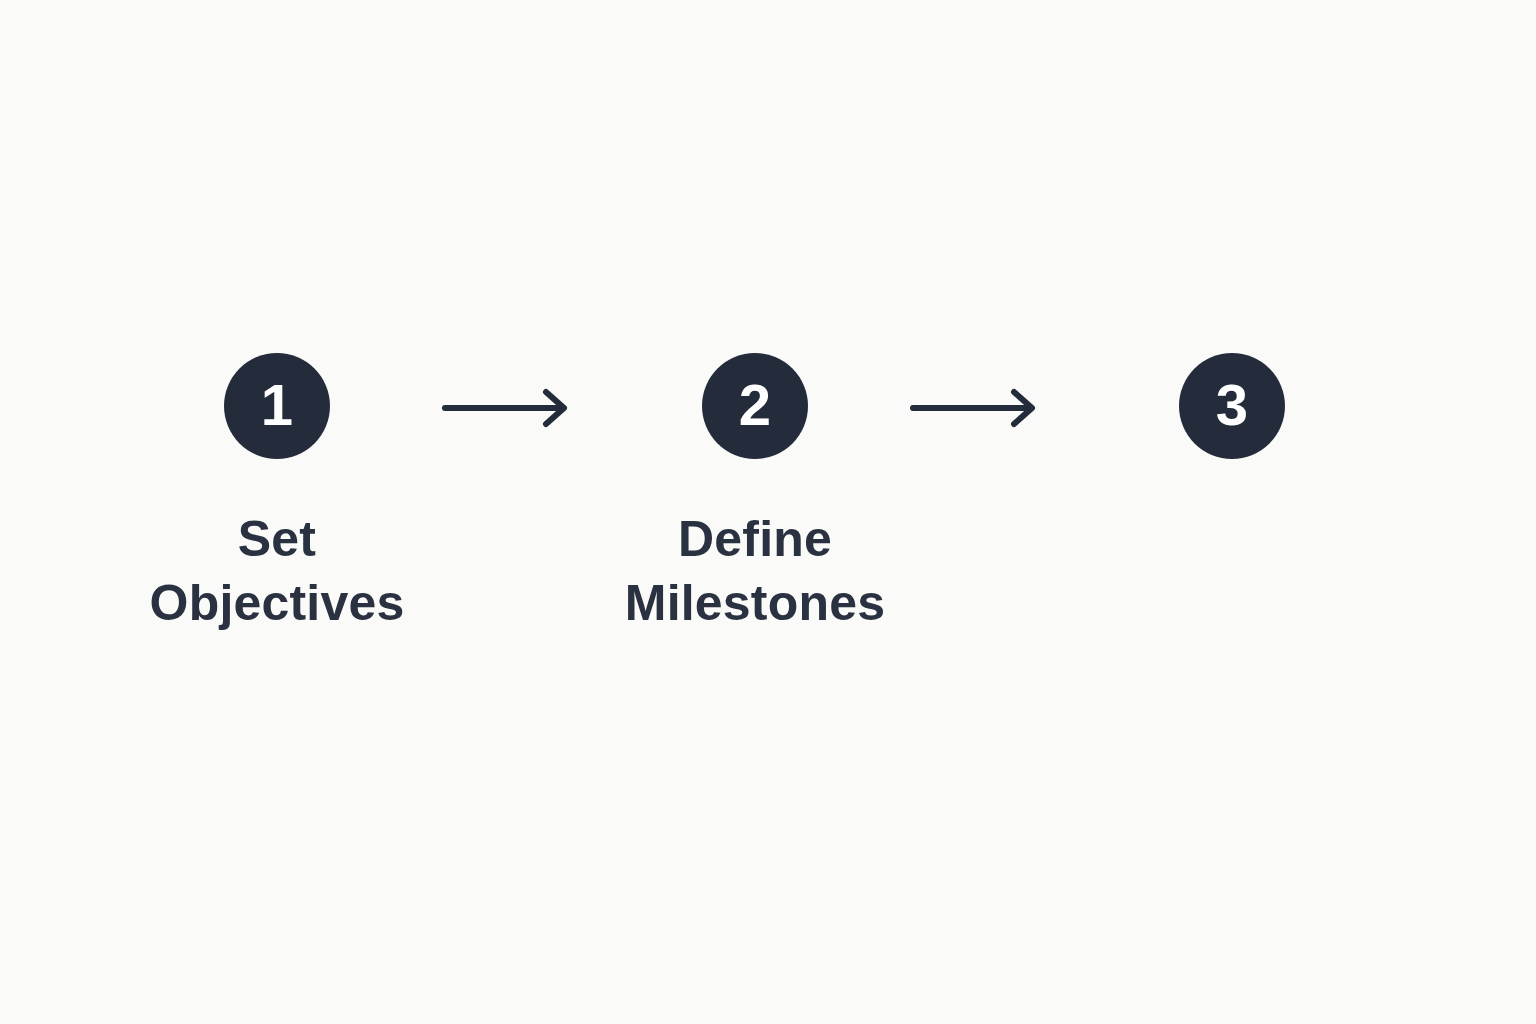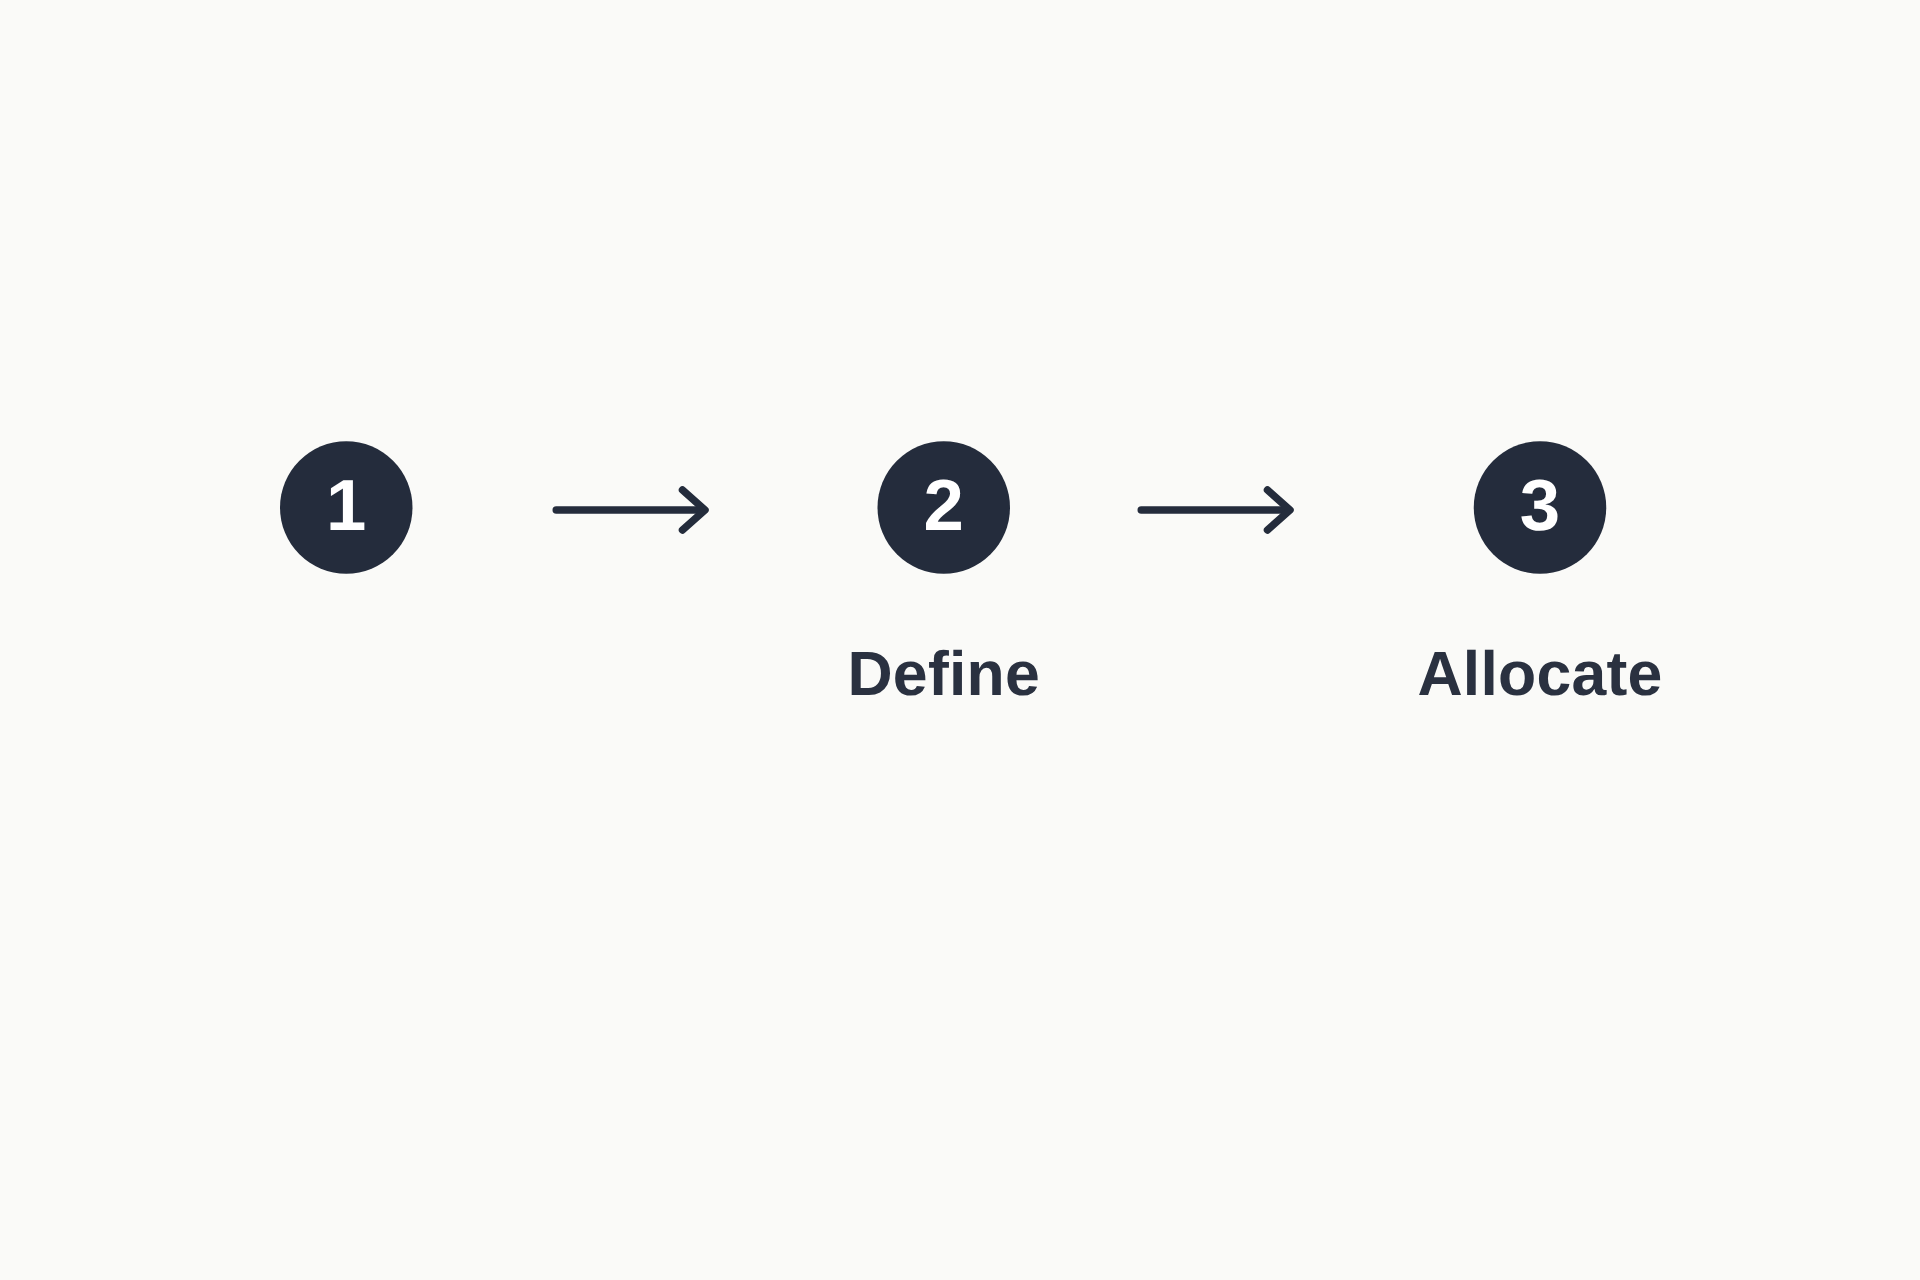--- a/index.html
+++ b/index.html
@@ -67,47 +67,51 @@
 </style>
 </head>
 <body>
 
 <div class="canvas">
 
   <div class="step step-1">
     <div class="circle">
       <span class="num">1</span>
     </div>
+    <div class="label">
+      <span>Set</span>
+      <span>Objectives</span>
+    </div>
   </div>
 
   <div class="arrow arrow-1">
     <svg width="132" height="52" viewBox="0 0 132 52" fill="none" xmlns="http://www.w3.org/2000/svg">
       <line x1="5" y1="26" x2="122" y2="26" stroke="#242c3c" stroke-width="6" stroke-linecap="round"></line>
       <polyline points="106,10 124,26 106,42" stroke="#242c3c" stroke-width="6" stroke-linecap="round" stroke-linejoin="round" fill="none"></polyline>
     </svg>
   </div>
 
   <div class="step step-2">
     <div class="circle">
       <span class="num">2</span>
     </div>
     <div class="label">
       <span>Define</span>
+      <span>Milestones</span>
     </div>
   </div>
 
   <div class="arrow arrow-2">
     <svg width="132" height="52" viewBox="0 0 132 52" fill="none" xmlns="http://www.w3.org/2000/svg">
       <line x1="5" y1="26" x2="122" y2="26" stroke="#242c3c" stroke-width="6" stroke-linecap="round"></line>
       <polyline points="106,10 124,26 106,42" stroke="#242c3c" stroke-width="6" stroke-linecap="round" stroke-linejoin="round" fill="none"></polyline>
     </svg>
   </div>
 
   <div class="step step-3">
     <div class="circle">
       <span class="num">3</span>
     </div>
     <div class="label">
-      <span>Allocate</span>
     </div>
   </div>
 
 </div>
 
 </body></html>

